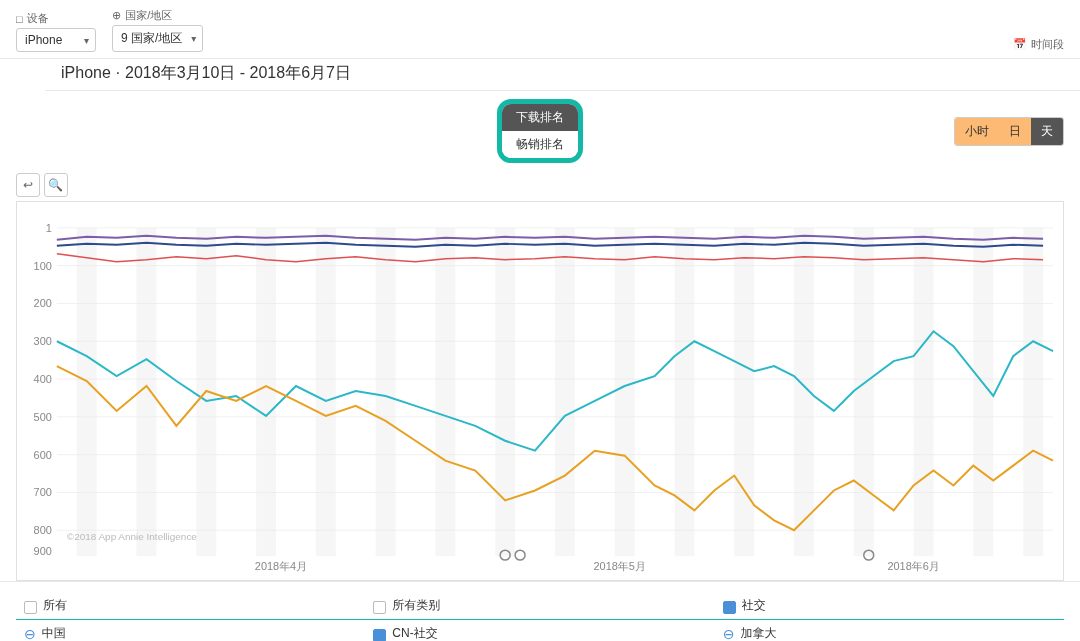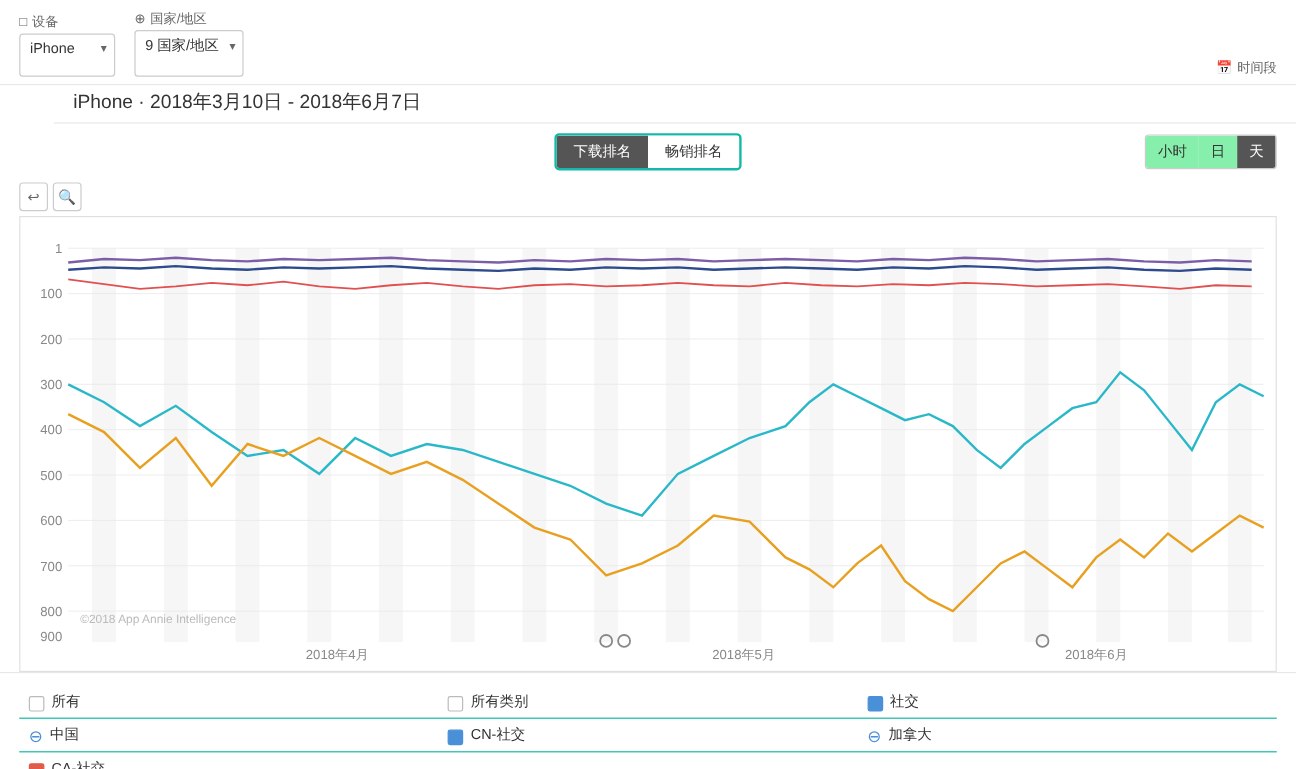--- a/index.html
+++ b/index.html
@@ -11,21 +11,21 @@
       justify-content: space-between;
       padding: 8px 16px 6px;
       border-bottom: 1px solid #e8e8e8;
     }
     .top-left { display: flex; gap: 16px; align-items: flex-end; }
     .field-group { display: flex; flex-direction: column; gap: 2px; }
     .field-label { font-size: 11px; color: #666; display: flex; align-items: center; gap: 4px; }
     .select-box {
       border: 1px solid #ccc;
       border-radius: 3px;
-      padding: 4px 20px 16px 8px;
+      padding: 4px 20px 4px 8px;
       font-size: 12px;
       color: #333;
       background: #fff;
       position: relative;
       display: inline-flex;
       align-items: center;
       cursor: pointer;
       min-width: 80px;
     }
     .select-box::after {
@@ -42,21 +42,21 @@
       border-bottom: 1px solid #e8e8e8;
       margin-left: 45px;
     }
     .chart-toolbar {
       display: flex;
       align-items: center;
       justify-content: center;
       padding: 8px 16px;
       position: relative;
     }
-    .tab-group { display: flex; border: 2px solid #14b8a6; border-radius: 4px; overflow: hidden; }
+    .tab-group { display: flex; border: 5px solid #14b8a6; border-radius: 14px; overflow: hidden; flex-direction: column; }
     .tab-btn {
       padding: 5px 14px;
       font-size: 12px;
       cursor: pointer;
       border: none;
       outline: none;
     }
     .tab-btn.active { background: #555; color: #fff; }
     .tab-btn:not(.active) { background: #fff; color: #333; }
     .time-group {
@@ -66,21 +66,21 @@
       border: 1px solid #ccc;
       border-radius: 3px;
       overflow: hidden;
     }
     .time-btn {
       padding: 5px 10px;
       font-size: 12px;
       cursor: pointer;
       border: none;
       outline: none;
-      background: #86efac;
+      background: #fdba74;
       color: #333;
     }
     .time-btn.active { background: #555; color: #fff; }
     
     .chart-controls {
       display: flex;
       gap: 4px;
       padding: 2px 16px 4px;
     }
     .ctrl-btn {

